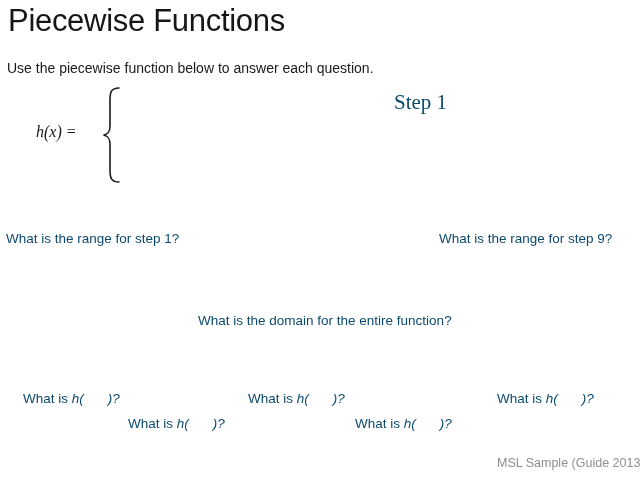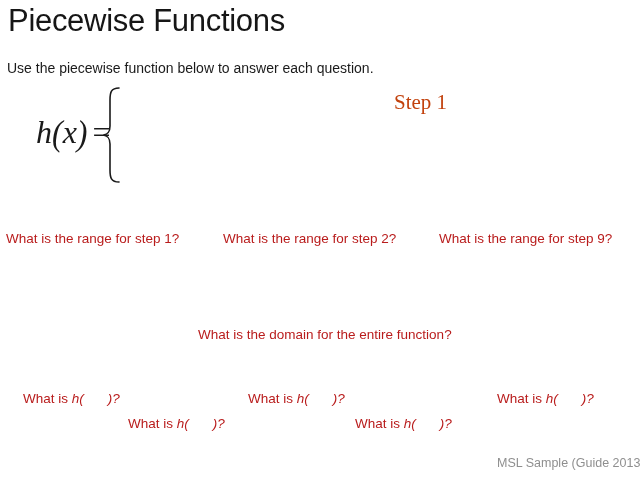--- a/index.html
+++ b/index.html
@@ -28,51 +28,51 @@
   .instruction {
     left: 7px; top: 58px;
     font-size: 14px;
     line-height: 20px;
   }
 
   
   .fn-lhs {
     left: 36px; top: 115px;
     font-family: "Liberation Serif", serif;
-    font-size: 32px;
+    font-size: 16px;
     line-height: 34px;
   }
   .fn-lhs .it { font-style: italic; }
   .fn-lhs .paren {
     display: inline-block;
     font-style: italic;
     transform: scaleY(1.15);
   }
   .fn-lhs .eq { margin-left: 5px; }
   .brace-wrap {
     left: 99px; top: 86px;
     width: 24px; height: 98px;
   }
   .steps {
     left: 394px; top: 86px;
     font-family: "Liberation Serif", serif;
     font-size: 21px;
     line-height: 33px;
-    color: #c2410c;
+    color: #0c4a6e;
   }
 
   .q {
     font-size: 13.5px;
     line-height: 18px;
-    color: #b91c1c;
+    color: #0c4a6e;
   }
   .q-range-1 { left: 6px;   top: 230px; }
   .q-range-2 { left: 223px; top: 230px; }
   .q-range-3 { left: 439px; top: 230px; }
-  .q-domain  { left: 198px; top: 326px; }
+  .q-domain  { left: 198px; top: 312px; }
 
   .q-h .hpart { font-style: italic; }
   .q-h .blank {
     display: inline-block;
     width: 24px;
   }
   .q-h-1 { left: 23px;  top: 390px; }
   .q-h-2 { left: 248px; top: 390px; }
   .q-h-3 { left: 497px; top: 390px; }
   .q-h-4 { left: 128px; top: 415px; }
@@ -101,21 +101,20 @@
     <svg width="24" height="98" viewBox="0 0 24 98" aria-hidden="true">
       <path d="M 20 2 C 12 2 11 6.5 11 14 L 11 40 C 11 46 9 48 4.5 49 C 9 50 11 52 11 58 L 11 84 C 11 91.5 12 96 20 96" fill="none" stroke="#1a1a1a" stroke-width="1.6" stroke-linecap="round"></path>
     </svg>
   </div>
 
   <div class="abs steps">
     <div>Step 1</div>
   </div>
 
   <div class="abs q q-range-1">What is the range for step 1?</div>
-  <div class="abs q q-range-2">What is the range for step 2?</div>
   <div class="abs q q-range-3">What is the range for step 9?</div>
 
   <div class="abs q q-domain">What is the domain for the entire function?</div>
 
   <div class="abs q q-h q-h-1">
     <span>What is </span><span class="hpart">h(</span><span class="blank"></span><span class="hpart">)?</span>
   </div>
   <div class="abs q q-h q-h-2">
     <span>What is </span><span class="hpart">h(</span><span class="blank"></span><span class="hpart">)?</span>
   </div>

